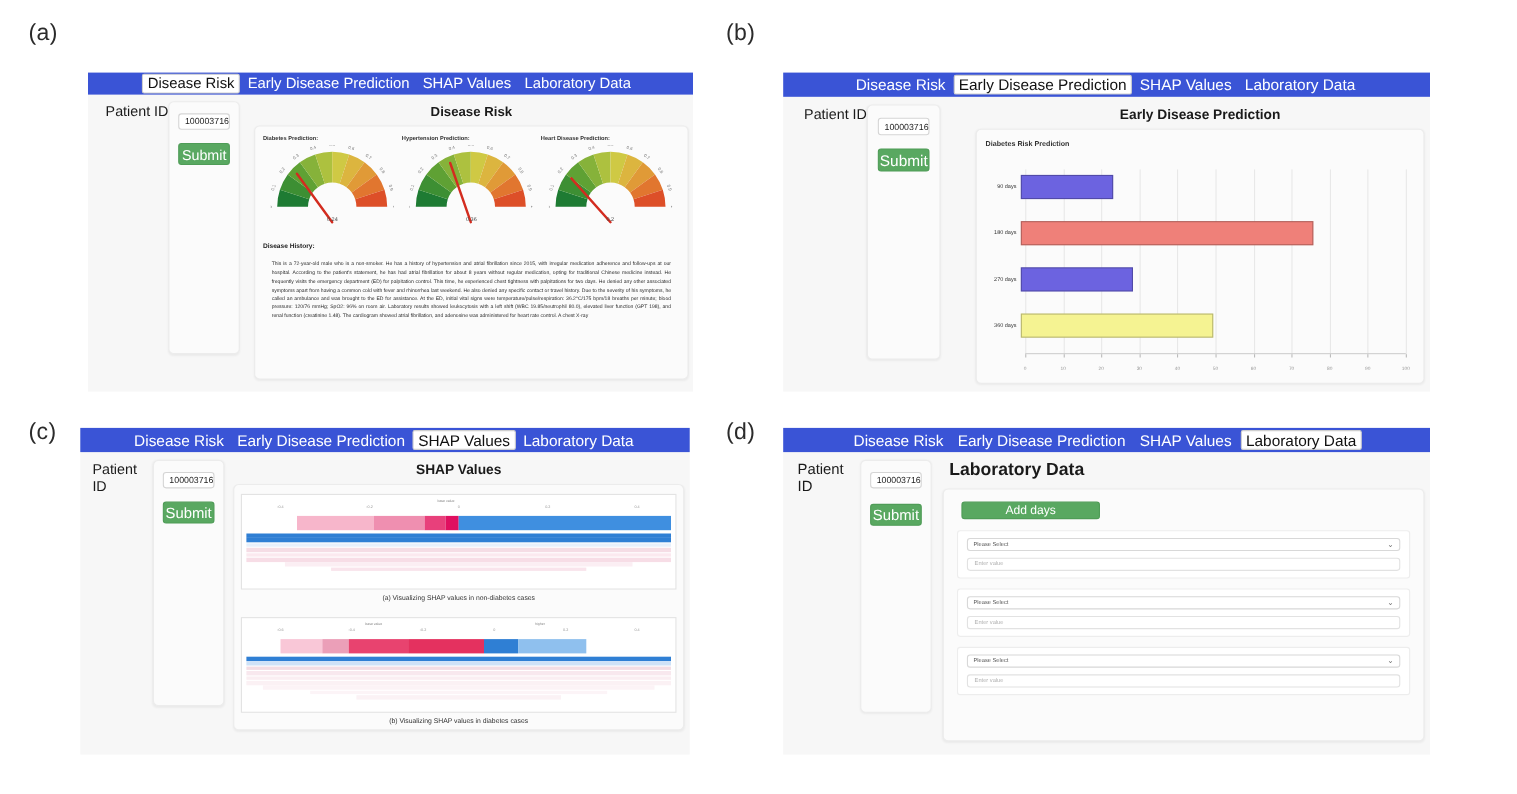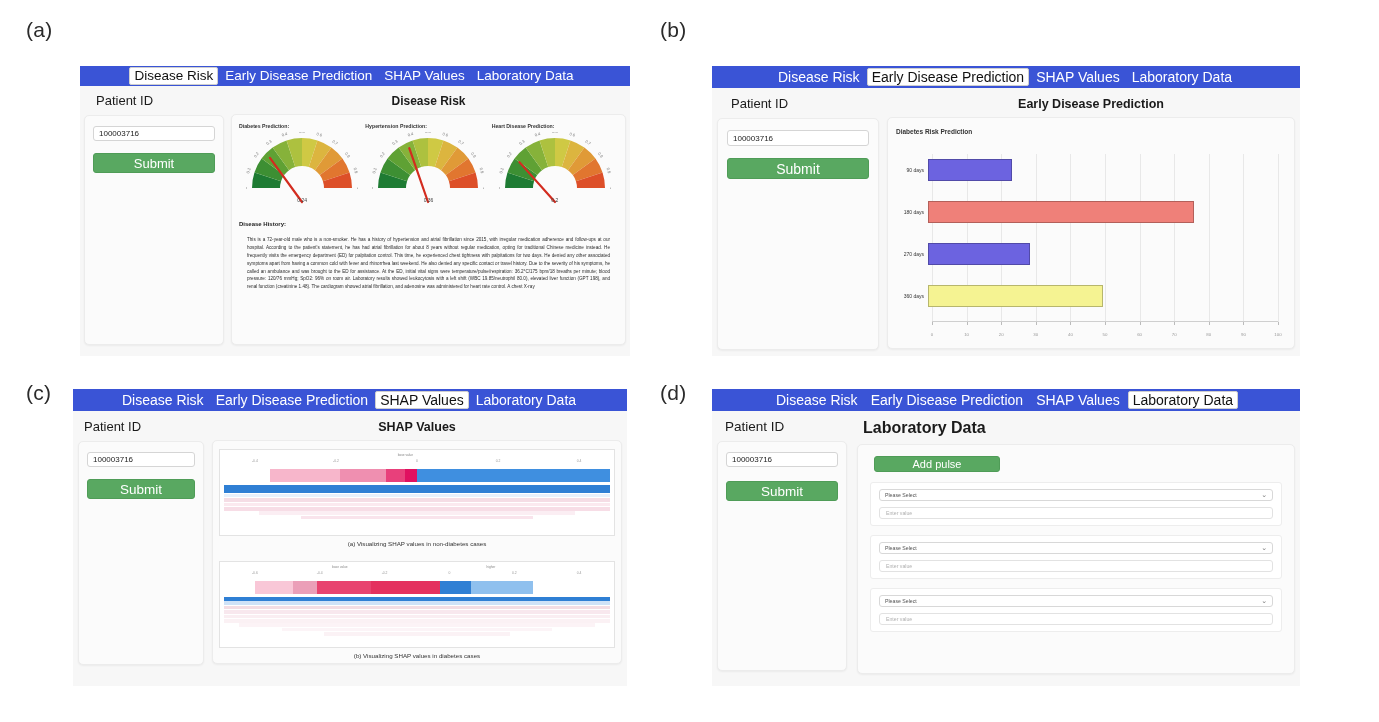--- a/index.html
+++ b/index.html
@@ -40,21 +40,21 @@
   }
   .navtab.active {
     background: #ffffff;
     color: #111111;
     border: 1px solid #cfcfcf;
     padding: 0px 4px;
   }
 
   
   .appbody { display: flex; width: 100%; }
-  .leftcol { display: flex; flex-direction: column; }
+  .leftcol { display: flex; }
   .rightcol { display: flex; flex-direction: column; flex: 1; }
 
   .sectitle {
     font-weight: bold;
     color: #1a1a1a;
     font-family: "Liberation Sans", sans-serif;
   }
   .sectitle.left { font-weight: normal; }
 
   .card {
@@ -446,21 +446,21 @@
       <div class="leftcol" style="width:130px;">
         <div class="sectitle left" style="font-size:13.5px; padding:1px 0 7px 8px;">Patient ID</div>
         <div class="card" style="height:230px; padding:10px 8px;">
           <div class="pid-input" style="height:15px; font-size:8px;">100003716</div>
           <div class="btn-green" style="height:20px; font-size:13.5px; margin-top:14px;">Submit</div>
         </div>
       </div>
       <div class="rightcol">
         <div class="sectitle" style="font-size:16px; padding:1px 0 7px 6px;">Laboratory Data</div>
         <div class="card" style="height:230px; padding:9px 12px;">
-          <div class="btn-green" style="height:16px; width:126px; font-size:11px; margin:2px 0 10px 4px;">Add pulse</div>
+          <div class="btn-green" style="height:16px; width:126px; font-size:11px; margin:2px 0 10px 4px;">Add days</div>
           <div id="lab-rows">
               <div class="labrow" style="padding: 6px 8px; margin-bottom: 9px;">
                 <div class="sel" style="height: 12px; font-size: 5.2px;">
                   <span>Please Select</span>
                   <span class="chev">⌄</span>
                 </div>
                 <div class="txtin" style="height: 12px; font-size: 5.2px; margin-top: 6px;">Enter value</div>
               </div>
               <div class="labrow" style="padding: 6px 8px; margin-bottom: 9px;">
                 <div class="sel" style="height: 12px; font-size: 5.2px;">

